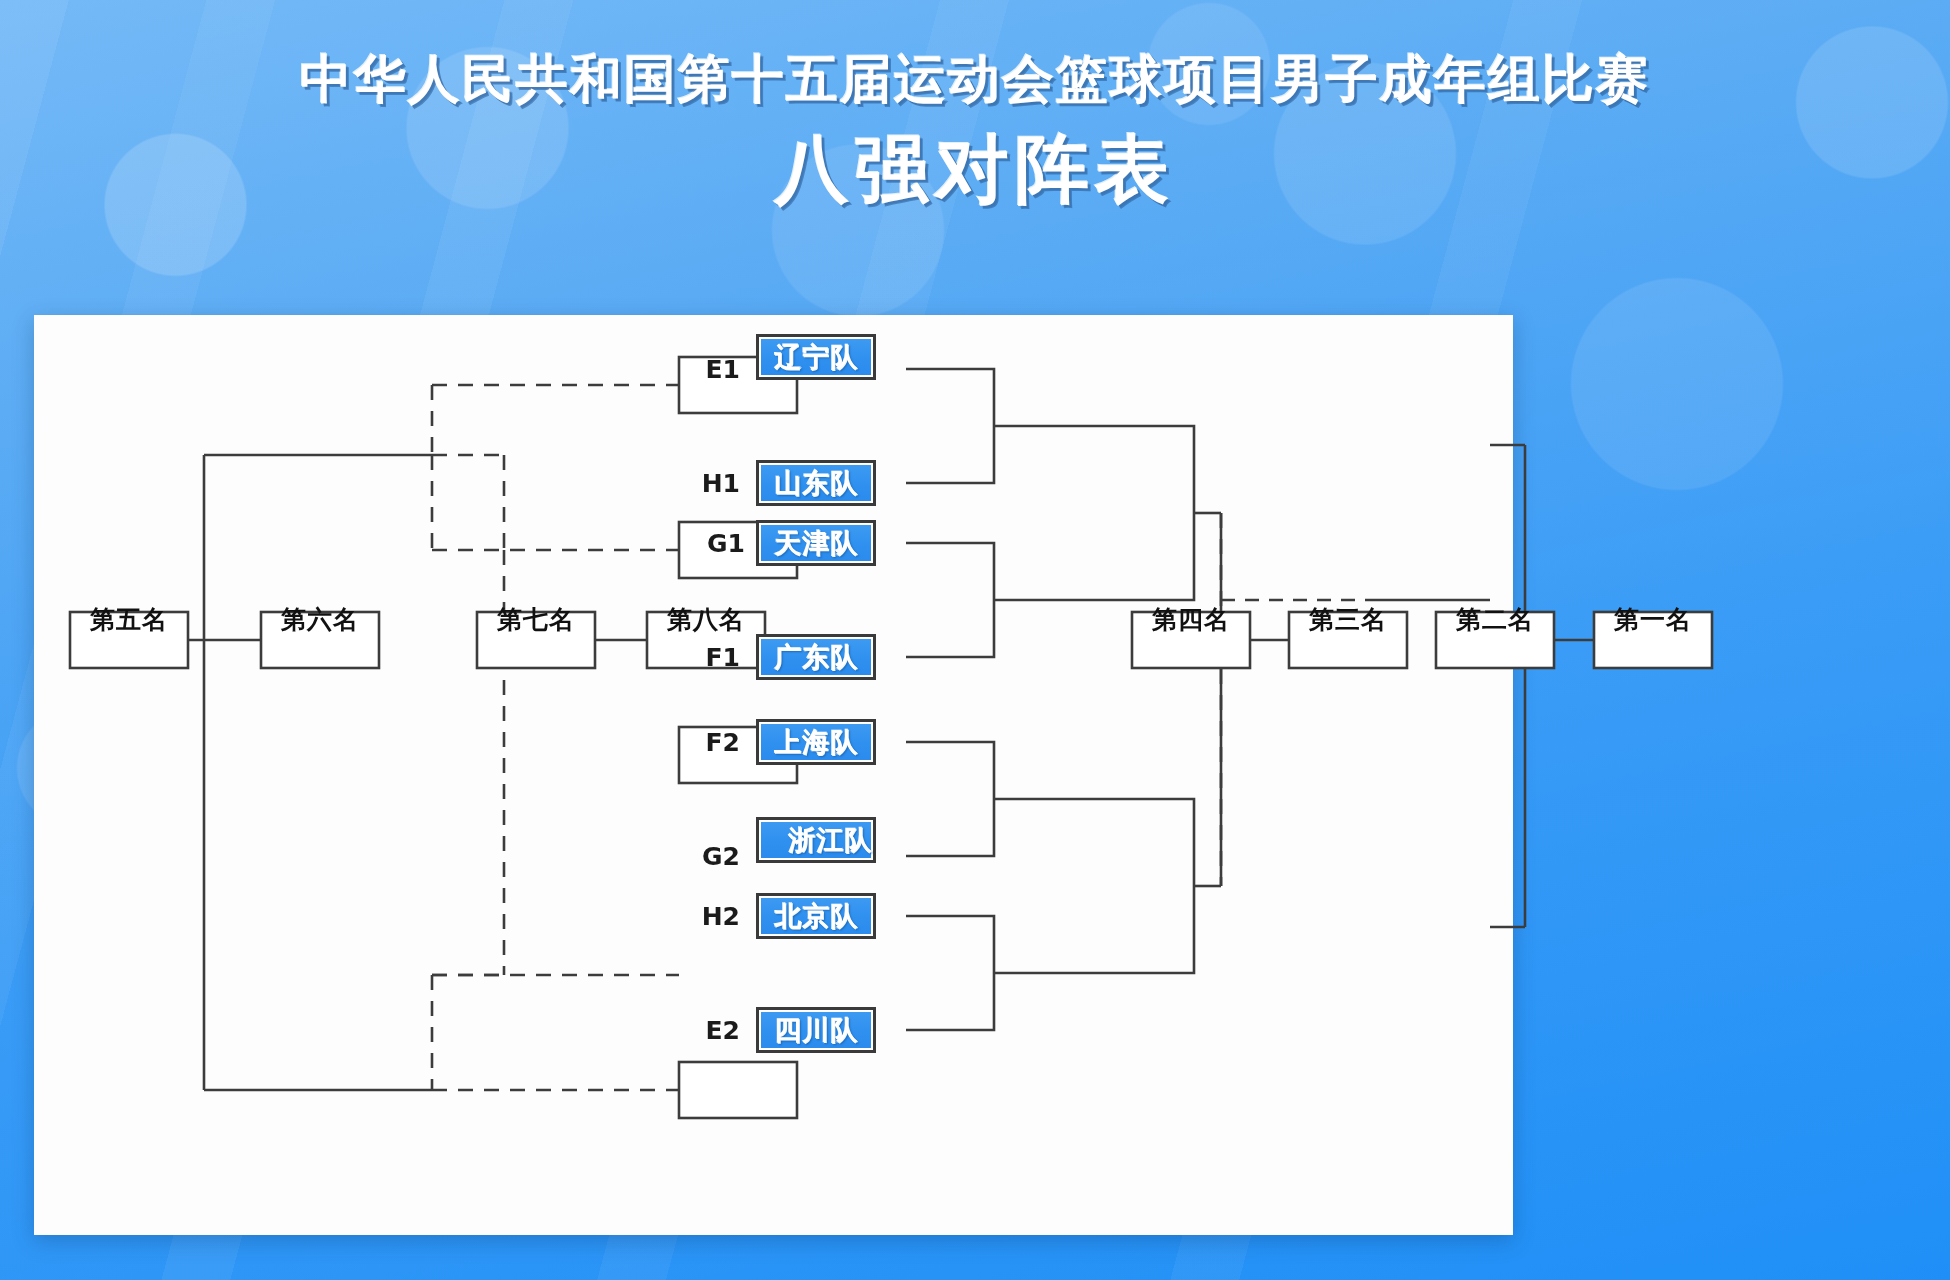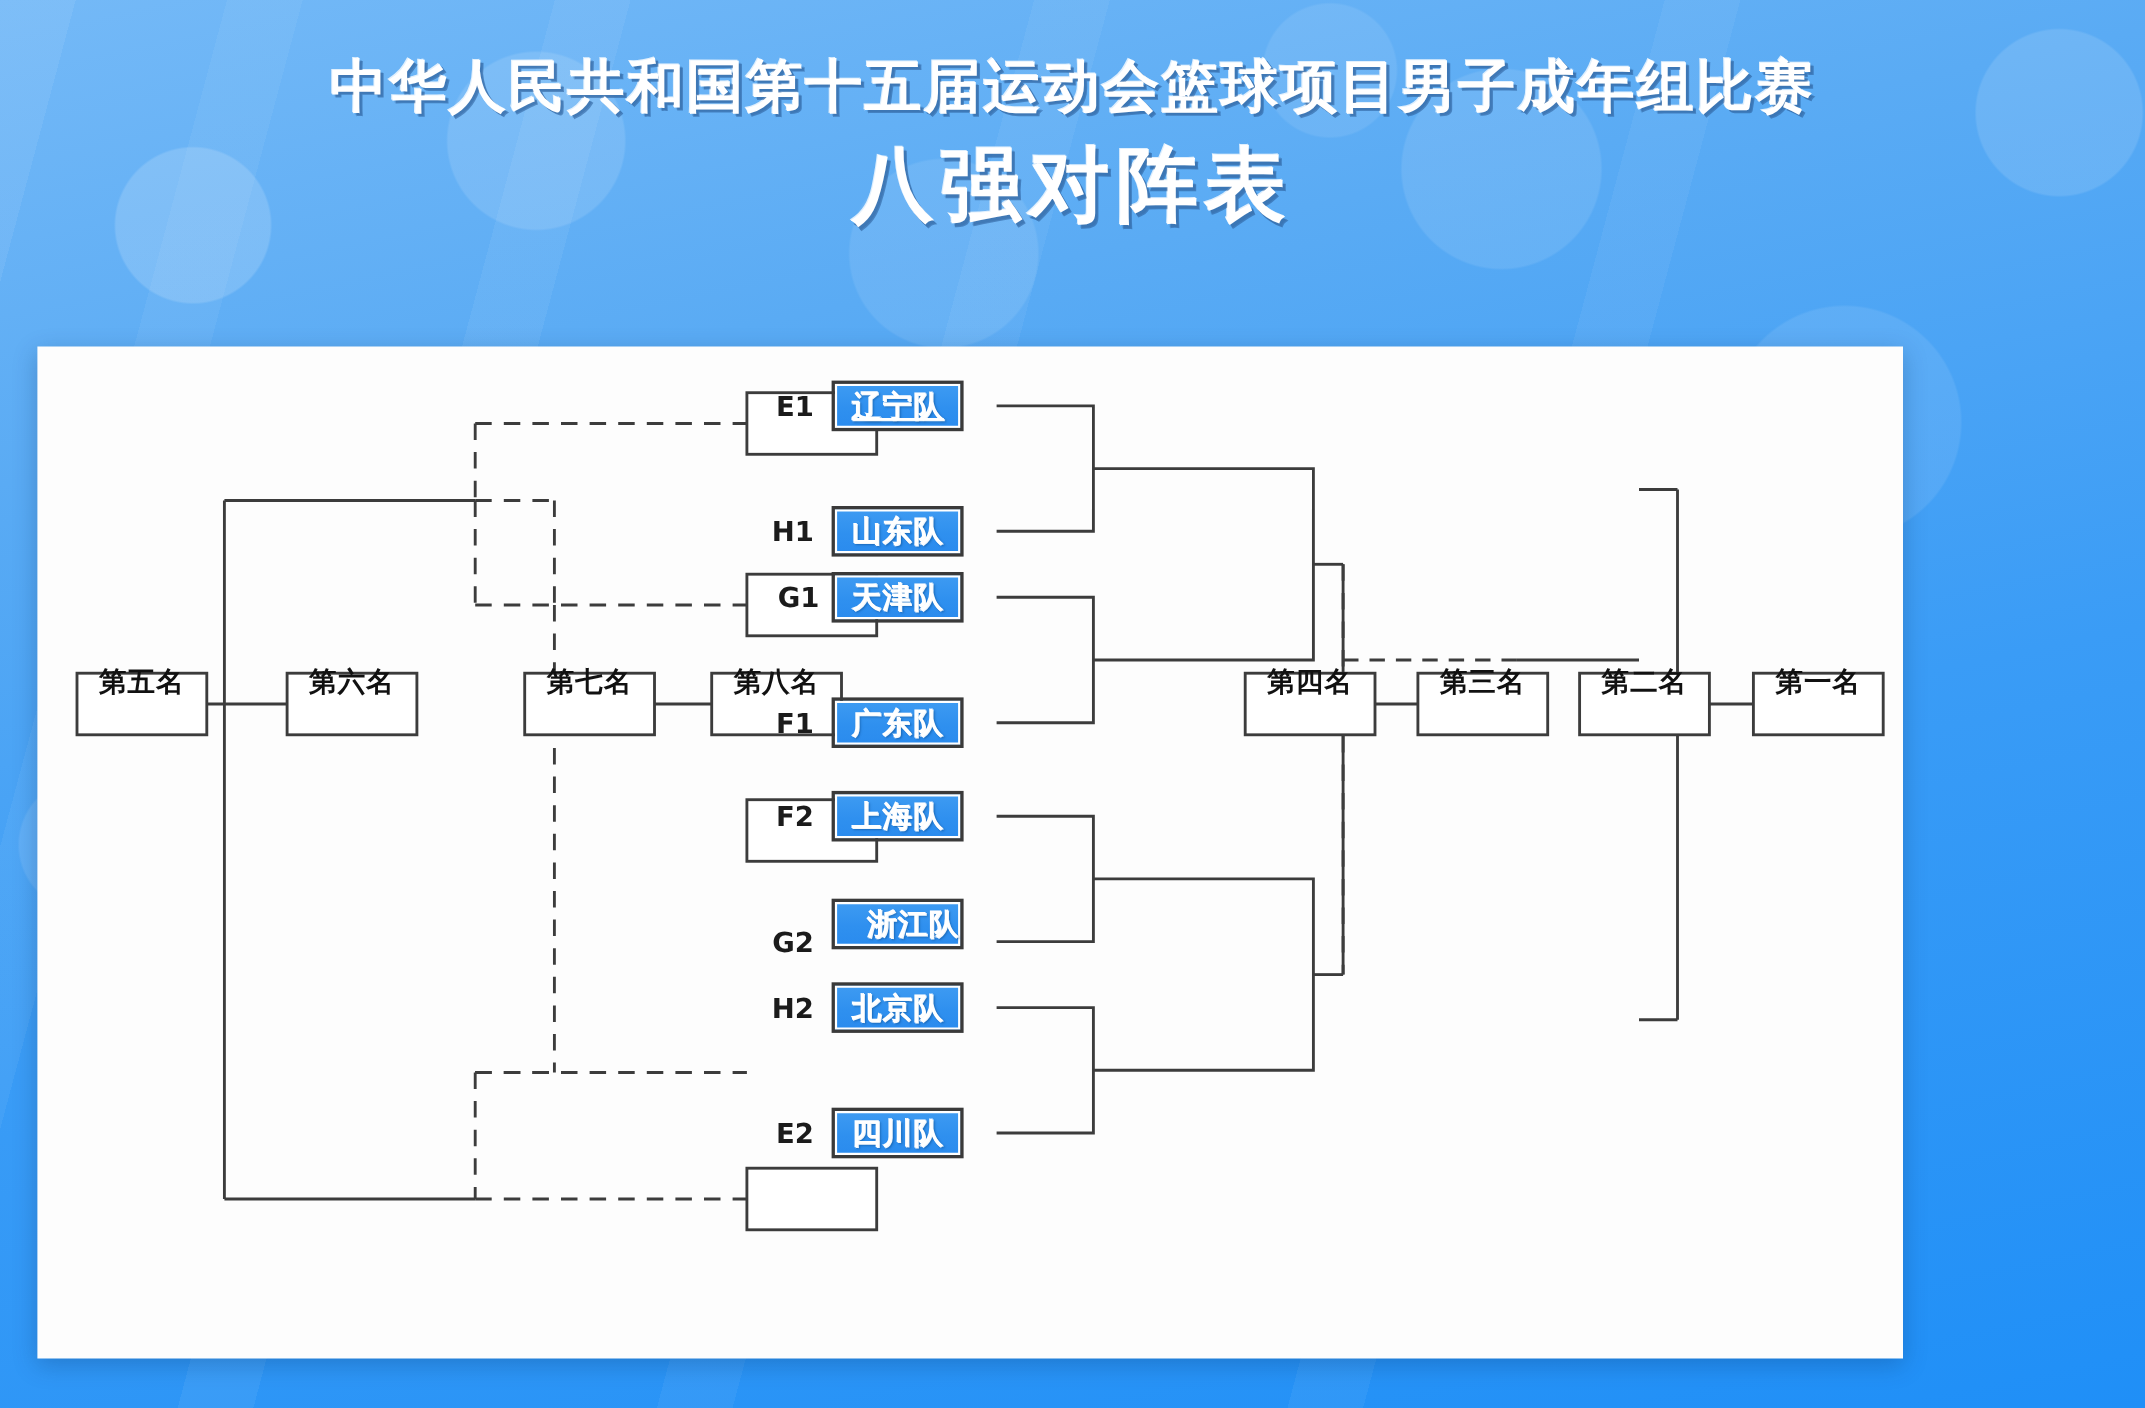--- a/index.html
+++ b/index.html
@@ -41,21 +41,21 @@
     font-family:"DejaVu Sans","Liberation Sans",sans-serif;
     text-shadow:
        3px 3px 0 rgba(40,90,150,.55),
        2px 2px 0 rgba(70,130,190,.45),
       -1px -1px 0 rgba(255,255,255,.8);
   }
   .t-main{font-size:52px;line-height:66px;}
   .t-sub{display:block;margin-top:14px;font-size:74px;line-height:86px;letter-spacing:6px;}
 
   .card{
-    position:absolute;left:34px;top:315px;width:1696px;height:920px;
+    position:absolute;left:34px;top:315px;width:1479px;height:920px;
     background:#fdfdfd;
     box-shadow:0 6px 20px rgba(10,50,100,.28);
   }
 
   svg.bracket{position:absolute;left:0;top:0;width:1856px;height:920px;display:block;}
 
   .team{
     position:absolute;
     width:120px;height:46px;
     background:linear-gradient(180deg,#3e9bf2 0%,#2f90ef 55%,#2a8bee 100%);
@@ -167,21 +167,21 @@
         <rect x="613" y="297" width="118" height="56"></rect>
 
         <rect x="1098" y="297" width="118" height="56"></rect>
         <rect x="1255" y="297" width="118" height="56"></rect>
         <rect x="1402" y="297" width="118" height="56"></rect>
         <rect x="1560" y="297" width="118" height="56"></rect>
       </g>
     </svg>
 
     <div class="seed" style="left:652px;top:40px;">E1</div>
-    <div class="team" style="left:722px;top:31px;text-decoration:underline;">辽宁队</div>
+    <div class="team" style="left:722px;top:19px;">辽宁队</div>
 
     <div class="seed" style="left:652px;top:154px;">H1</div>
     <div class="team" style="left:722px;top:145px;">山东队</div>
 
     <div class="seed" style="left:657px;top:214px;">G1</div>
     <div class="team" style="left:722px;top:205px;">天津队</div>
 
     <div class="seed" style="left:652px;top:328px;">F1</div>
     <div class="team" style="left:722px;top:319px;">广东队</div>
 

